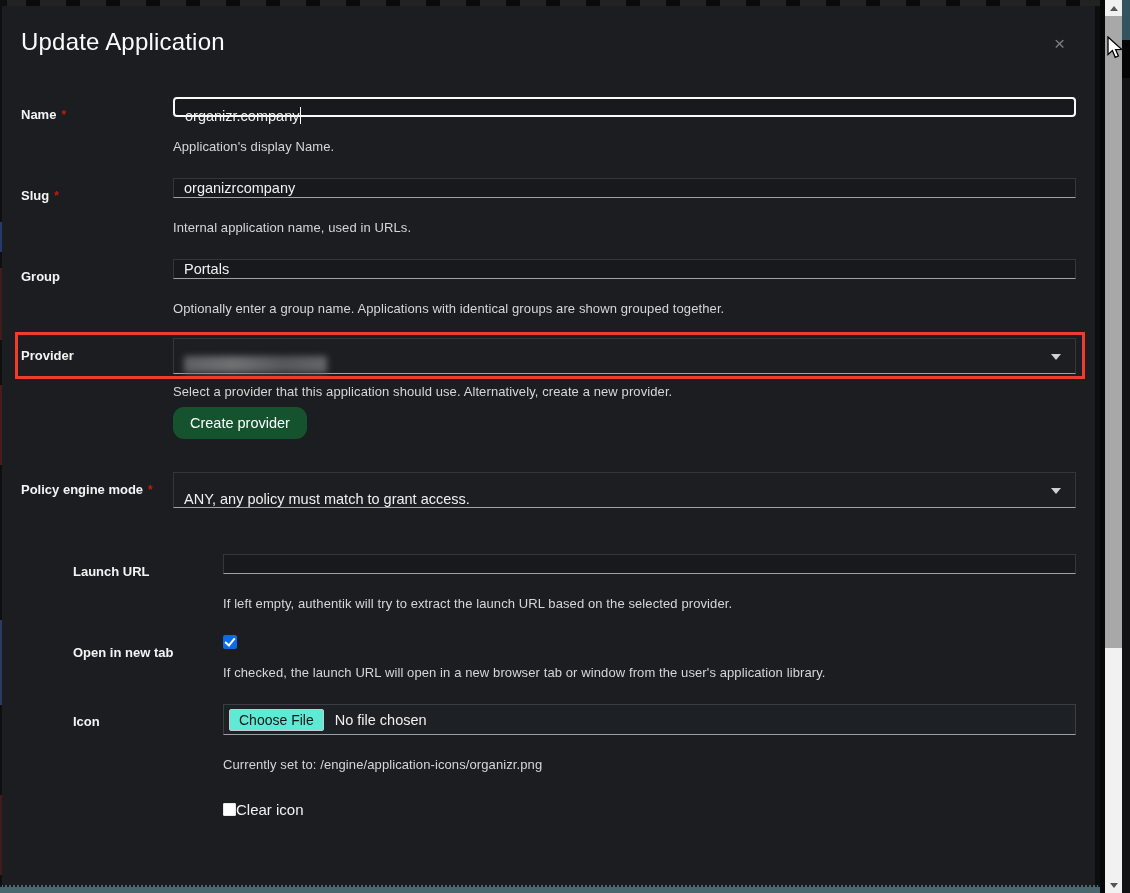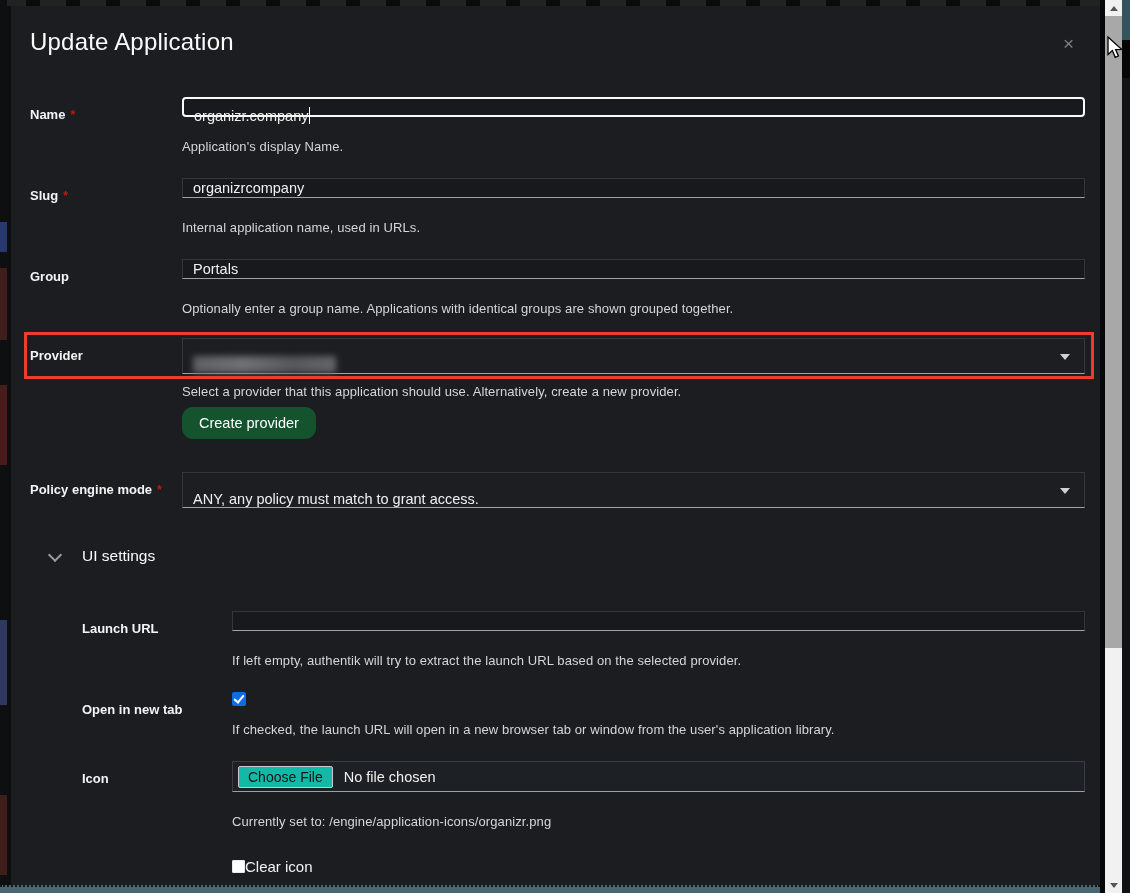--- a/index.html
+++ b/index.html
@@ -16,21 +16,21 @@
   .backdrop-left { position:absolute; left:0; top:0; width:7px; height:893px; background:#0e0f10; }
   .backdrop-left .frag { position:absolute; left:0; width:7px; opacity:.85; }
   .frag-blue1   { top:222px; height:30px; background:#2c3f7a; }
   .frag-red1    { top:268px; height:72px; background:#4a1f1f; }
   .frag-red2    { top:385px; height:80px; background:#521f1c; }
   .frag-blue2   { top:620px; height:85px; background:#343f6e; }
   .frag-red3    { top:795px; height:80px; background:#46201d; }
 
   
   .modal {
-    position:absolute; left:11px; top:6px; width:1093px; height:879px;
+    position:absolute; left:2px; top:6px; width:1093px; height:879px;
     background:#1b1d21; overflow:hidden;
     padding:0 19px 0 19px;
   }
   .modal-title { margin-top:22px; font-size:24px; font-weight:500; color:#fafafa; letter-spacing:.2px; }
   .close-x { position:absolute; top:28px; right:30px; font-size:19px; color:#7b7f84; cursor:pointer; line-height:1; }
 
   
   .form { margin-top:41px; }
   .row { display:grid; grid-template-columns:152px 1fr; margin-bottom:24px; }
   .row.indent { grid-template-columns:202px 1fr; }
@@ -101,21 +101,21 @@
   .checkbox.unchecked { background:#fff; border:1px solid #e8e8e8; border-radius:1px; width:13px; height:13px; }
   .cb-row { display:flex; align-items:center; gap:0; }
   .cb-label { font-size:15px; color:#f2f2f2; }
 
   
   .file-input {
     width:100%; height:31px; background:#1d2024; display:flex; align-items:center;
     border:1px solid #3a3e44; border-bottom:1px solid #9ba0a5; padding-left:5px; gap:11px;
   }
   .file-btn {
-    background:#14b8a6; color:#151515; font-size:14px; font-family:"Liberation Sans",sans-serif;
+    background:#5eead4; color:#151515; font-size:14px; font-family:"Liberation Sans",sans-serif;
     border:1px solid #c9c9c9; border-radius:2px; padding:2px 9px; cursor:pointer;
   }
   .file-status { font-size:14.5px; color:#f0f0f0; }
 
   .text-caret { display:inline-block; width:1px; height:17px; background:#fff; vertical-align:text-bottom; margin-left:1px; }
 
   
   .bottom-strip {
     position:absolute; left:0; top:885px; width:1100px; height:8px;
     background:#4a666e; border-top:2px dotted #14181a;
@@ -195,24 +195,20 @@
     <div class="row" style="margin-bottom:0;">
       <label><span>Policy engine mode</span><span class="req">*</span></label>
       <div>
         <div class="select">
           <span>ANY, any policy must match to grant access.</span>
           <span class="caret"></span>
         </div>
       </div>
     </div>
 
-    <div class="section-head">
-      <span class="chev"></span>
-      <span class="section-label">UI settings</span>
-    </div>
     <div class="section-gap"></div>
 
     <div class="row indent">
       <label>Launch URL</label>
       <div>
         <input class="text-input" value="" style="">
         <div class="help">If left empty, authentik will try to extract the launch URL based on the selected provider.</div>
       </div>
     </div>
 

